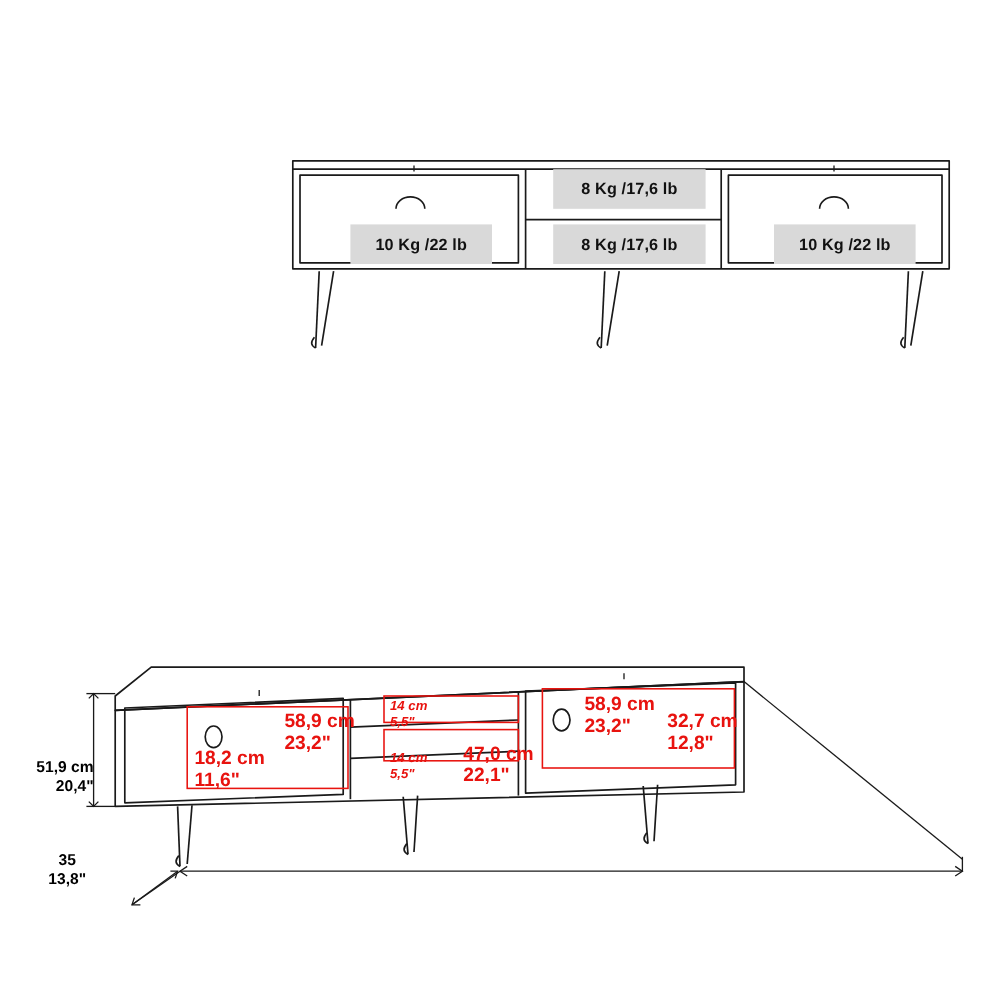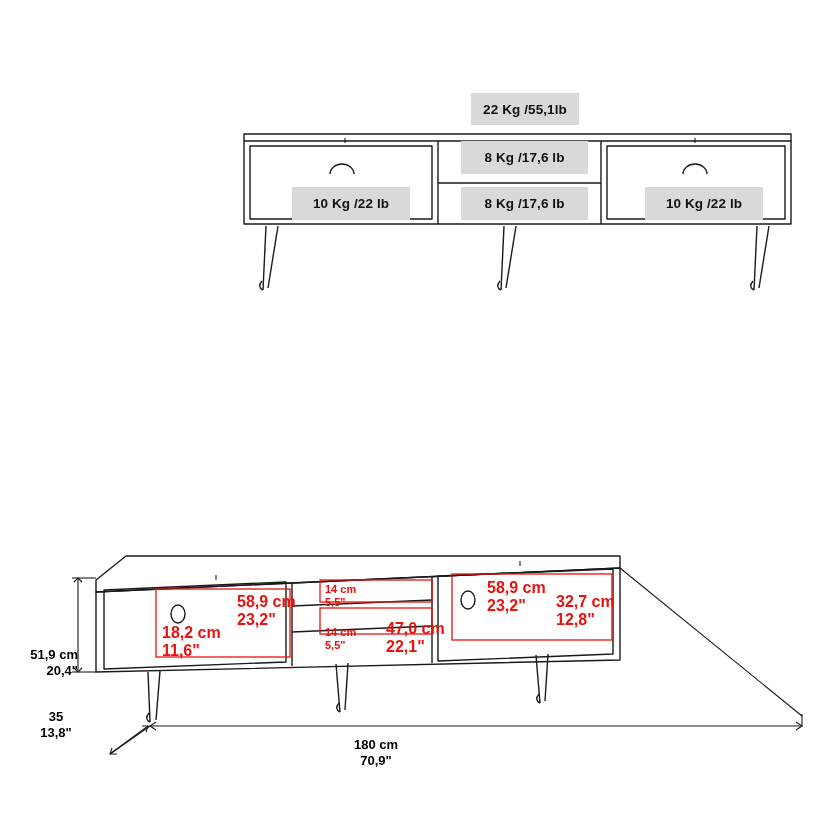--- a/index.html
+++ b/index.html
@@ -25,21 +25,21 @@
     white-space:nowrap;
   }
   .dim{
     position:absolute;
     color:#e8130f;
     font-size:16px;
     font-weight:700;
     line-height:1.15;
     white-space:nowrap;
   }
-  .dimsm{font-size:11px;}
+  .dimsm{font-size:11px;font-style:italic;}
   .blk{
     position:absolute;
     color:#000;
     font-size:13px;
     font-weight:700;
     line-height:1.2;
     white-space:nowrap;
     text-align:center;
   }
 </style>
@@ -135,21 +135,20 @@
       <path d="M112 748 L110 754 L117 754"></path>
       <path d="M142 726 L148 726 L146 732"></path>
       <path d="M150 726 L802 726"></path>
       <path d="M156 722 L150 726 L156 730"></path>
       <path d="M796 722 L802 726 L796 730"></path>
       <path d="M802 726 L802 714"></path>
       <path d="M620 568 L802 716"></path>
     </g>
   </svg>
 
-  <div class="cap" style="left:471px;top:93px;width:108px;height:32px;">22 Kg /55,1lb</div>
 
   <div class="cap" style="left:461px;top:141px;width:127px;height:33px;">8 Kg /17,6 lb</div>
 
   <div class="cap" style="left:461px;top:187px;width:127px;height:33px;">8 Kg /17,6 lb</div>
 
   <div class="cap" style="left:292px;top:187px;width:118px;height:33px;">10 Kg /22 lb</div>
 
   <div class="cap" style="left:645px;top:187px;width:118px;height:33px;">10 Kg /22 lb</div>
 
   <div class="dim" style="left:237px;top:593px;">
@@ -180,28 +179,24 @@
   <div class="dim" style="left:487px;top:579px;">
     <span>58,9 cm</span><br>
     <span>23,2"</span>
   </div>
 
   <div class="dim" style="left:556px;top:593px;">
     <span>32,7 cm</span><br>
     <span>12,8"</span>
   </div>
 
-  <div class="blk" style="left:14px;top:631px;width:64px;text-align:right;margin-top:16px;">
+  <div class="blk" style="left:14px;top:631px;width:64px;text-align:right;">
     <span>51,9 cm</span><br>
     <span>20,4"</span>
   </div>
 
   <div class="blk" style="left:26px;top:709px;width:60px;">
     <span>35</span><br>
     <span>13,8"</span>
   </div>
 
-  <div class="blk" style="left:316px;top:737px;width:120px;">
-    <span>180 cm</span><br>
-    <span>70,9"</span>
-  </div>
 
 </div>
 
 </body></html>

